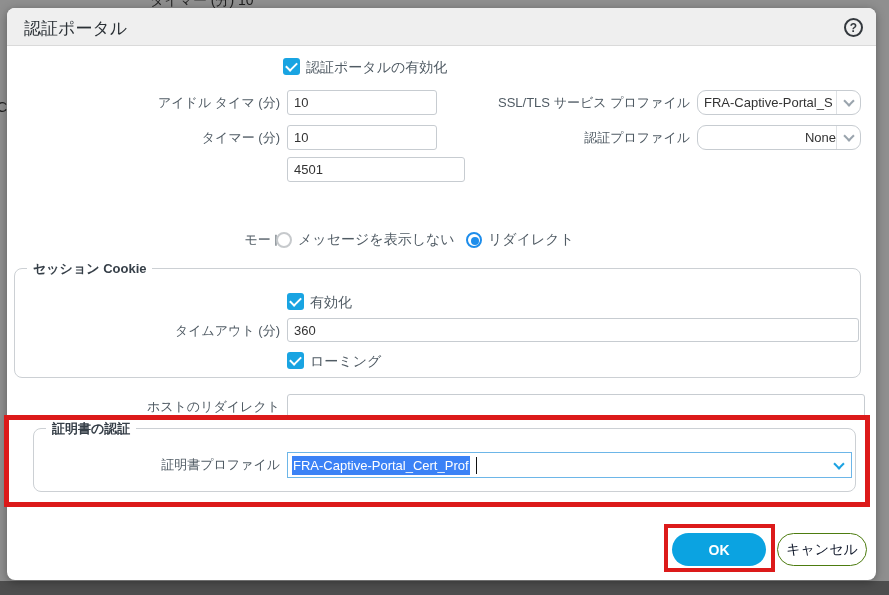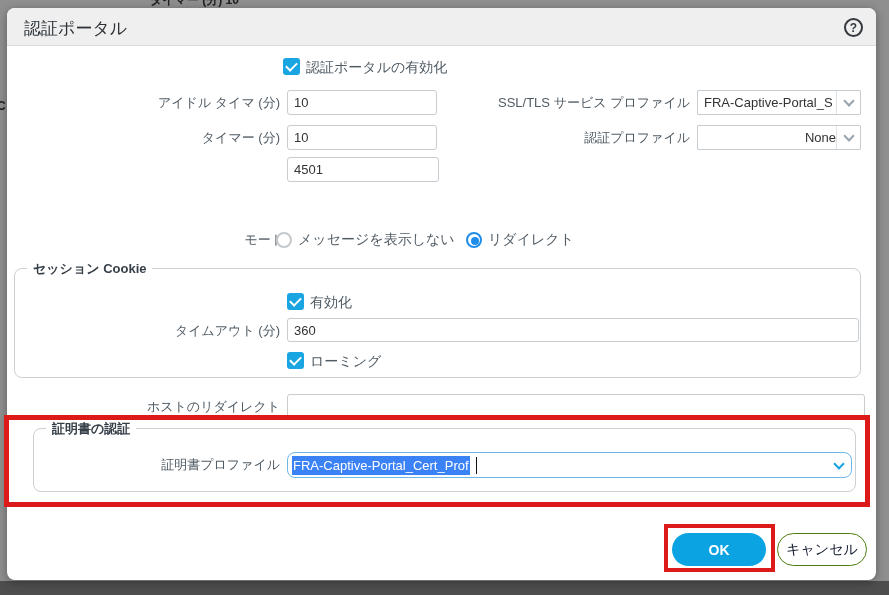--- a/index.html
+++ b/index.html
@@ -4,21 +4,21 @@
 <style>
   * { box-sizing: border-box; margin: 0; padding: 0; }
   html,body { width: 889px; height: 595px; }
   body {
     position: relative;
     background: #8f8f8f;
     font-family: "Liberation Sans", sans-serif;
     overflow: hidden;
     color: #333;
   }
-  .frag { position:absolute; overflow:hidden; color:#1f1f1f; font-weight:bold; font-size:12px; }
+  .frag { position:absolute; overflow:hidden; color:#1f1f1f; font-weight:normal; font-size:14px; }
   .bottom-band { position:absolute; left:0; top:581px; width:889px; height:14px; background:#4e4e4e; }
 
   .dialog {
     position:absolute; left:7px; top:8px; width:869px; height:572px;
     background:#ffffff; border-radius:8px; box-shadow:0 2px 10px rgba(0,0,0,.35);
   }
   .titlebar {
     position:absolute; left:0; top:0; width:100%; height:38px;
     background:#efefef; border-bottom:1px solid #dadada;
     border-radius:8px 8px 0 0;
@@ -45,29 +45,29 @@
     content:""; position:absolute; left:3px; top:4px; width:9px; height:5px;
     border-left:2px solid #fff; border-bottom:2px solid #fff; transform:rotate(-45deg);
   }
   .radio { position:absolute; width:16px; height:16px; border-radius:50%; background:#fff; border:2px solid #c6c9cc; }
   .radio.sel { border-color:#1d8deb; }
   .radio.sel::after {
     content:""; position:absolute; left:3px; top:3px; width:8px; height:8px;
     border-radius:50%; background:#1d8deb;
   }
 
-  .select { position:absolute; border:1px solid #c7ccd1; border-radius:1px; background:#fff; overflow:hidden; }
+  .select { position:absolute; border:1px solid #c7ccd1; border-radius:9px; background:#fff; overflow:hidden; }
   .select .val { position:absolute; left:6px; top:0; right:24px; line-height:23px; font-size:13px; color:#333; white-space:nowrap; overflow:hidden; }
   .chevbox { position:absolute; right:0; top:0; width:24px; height:100%; border-left:1px solid #dfe2e5; display:flex; align-items:center; justify-content:center; }
   .chev { width:8px; height:8px; border-right:2px solid #9aa4ad; border-bottom:2px solid #9aa4ad; transform:rotate(45deg); margin-top:-3px; }
 
   .fieldset { position:absolute; border:1px solid #ccd0d4; border-radius:8px; background:#fff; }
   .legend { position:absolute; top:-9px; background:#fff; padding:0 6px; font-size:13px; font-weight:bold; color:#363f48; white-space:nowrap; }
 
-  .combo-focus { position:absolute; border:1px solid #6db6e8; border-radius:8px; background:#fff; }
+  .combo-focus { position:absolute; border:1px solid #6db6e8; border-radius:0; background:#fff; }
   .combo-focus .selval {
     position:absolute; left:4px; top:3px; line-height:19px; font-size:13px;
     background:#3b82f6; color:#fff; padding:0 1px; white-space:nowrap;
   }
   .caret { position:absolute; top:4px; width:1px; height:17px; background:#111; }
   .chev-blue { width:8px; height:8px; border-right:2px solid #1ba2e2; border-bottom:2px solid #1ba2e2; transform:rotate(45deg); margin-top:-3px; }
 
   .btn { position:absolute; height:33px; border-radius:17px; font-size:14px;
          display:flex; align-items:center; justify-content:center; cursor:pointer;
          font-family:"Liberation Sans", sans-serif; }
@@ -113,21 +113,21 @@
   <input class="inp" style="left: 280px; top: 117px; width: 150px; height: 25px;" value="10">
 
   <div class="lbl" style="left:440px; top:117px; width:243px;">認証プロファイル</div>
   <div class="select" style="left:690px; top:117px; width:164px; height:25px;text-align:right;">
     <span class="val">None</span>
     <span class="chevbox">
         <span class="chev"></span>
       </span>
   </div>
 
-  <input class="inp" style="left: 280px; top: 149px; width: 152px; height: 25px;" value="4501">
+  <input class="inp" style="left: 280px; top: 149px; width: 178px; height: 25px;" value="4501">
 
   <div class="lbl" style="left:12px; top:219px; width:265px;">モード</div>
   <span class="radio" style="left:269px; top:224px;"></span>
   <span class="txt" style="left:291px; top:223px; font-size:14px;">メッセージを表示しない</span>
   <span class="radio sel" style="left:459px; top:224px;"></span>
   <span class="txt" style="left:481px; top:223px; font-size:14px;">リダイレクト</span>
 
   <div class="fieldset" style="left:7px; top:260px; width:847px; height:110px;">
     <span class="legend" style="left:12px;">セッション Cookie</span>
   </div>

